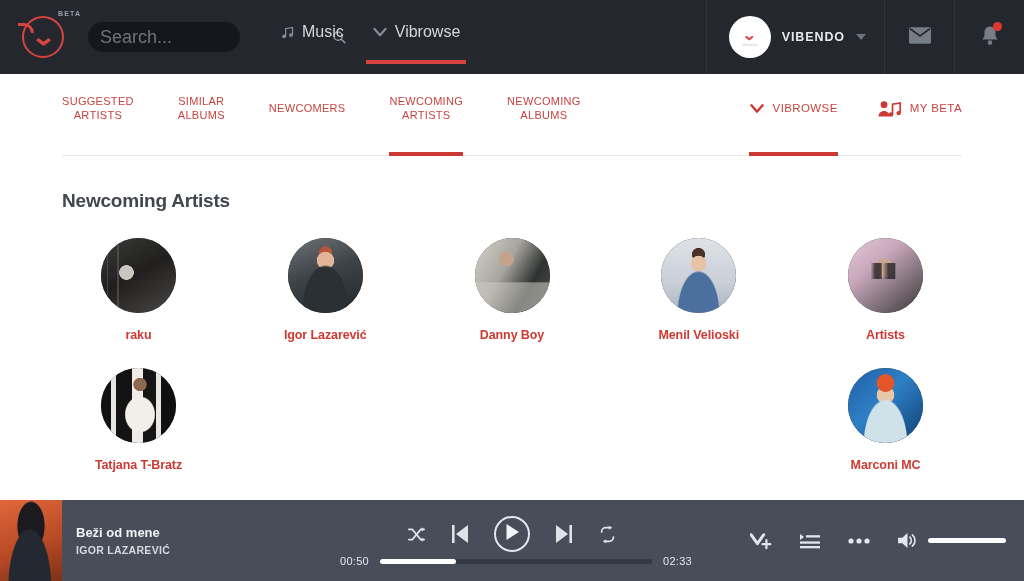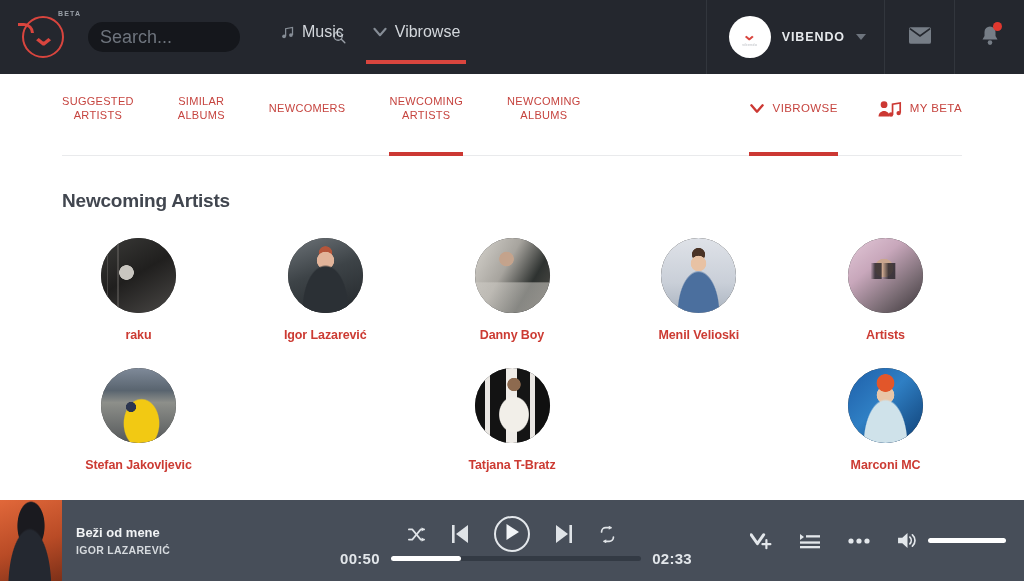--- a/index.html
+++ b/index.html
@@ -186,21 +186,21 @@
     width: 36px; height: 36px; border-radius: 50%;
     border: 2px solid #e3e7eb;
     display: flex; align-items: center; justify-content: center;
     cursor: pointer; pointer-events: auto;
   }
 
   .progress-row {
     position: absolute; left: 340px; bottom: 14px;
     width: 352px; display: flex; align-items: center; gap: 11px;
   }
-  .time { color: #e2e6ea; font-size: 15px; font-weight: bold; letter-spacing: .3px; }
+  .time { color: #e2e6ea; font-size: 11px; font-weight: normal; letter-spacing: .3px; }
   .bar { flex: 1; height: 5px; border-radius: 3px; background: #333a44; position: relative; cursor: pointer; }
   .bar .fill { position: absolute; left: 0; top: 0; bottom: 0; border-radius: 3px; background: #fff; }
 
   .right-ctl {
     position: absolute; right: 18px; top: 0; height: 81px;
     display: flex; align-items: center; gap: 28px;
   }
   .right-ctl .ctl2 { color: #e3e7eb; cursor: pointer; display: flex; align-items: center; }
   .vol-wrap { display: flex; align-items: center; gap: 11px; }
   .vol-bar { width: 78px; height: 5px; border-radius: 3px; background: #333a44; position: relative; cursor: pointer; }
@@ -368,29 +368,20 @@
       <div class="card">
         <div class="avatar">
           <div class="ph" style="background:
             radial-gradient(circle at 48% 40%, #caa68e 0 15%, transparent 16%),
             linear-gradient(140deg,#e3c9d8 0%,#c8a7bb 35%,#7a6c74 70%,#3a3438 100%)"></div>
           <div class="ph" style="background:linear-gradient(90deg,transparent 30%,#262227 36% 44%,transparent 46%,#262227 54% 62%,transparent 64%);opacity:.8;top:33%;bottom:45%"></div>
         </div>
         <div class="card-name">Artists</div>
       </div>
 
-      <div class="card">
-        <div class="avatar">
-          <div class="ph" style="background:
-            linear-gradient(180deg,#7f8a99 0%,#59646f 30%,#8d8f8a 46%,#55585a 100%)"></div>
-          <div class="ph" style="background:radial-gradient(ellipse at 54% 74%, #f2c913 0 30%, transparent 32%)"></div>
-          <div class="ph" style="background:radial-gradient(circle at 40% 52%, #2b3550 0 8%, transparent 9%)"></div>
-        </div>
-        <div class="card-name">Stefan Jakovljevic</div>
-      </div>
 
       <div class="card">
         <div class="avatar">
           <div class="ph" style="background:linear-gradient(90deg,#111 0 14%,#e9e6e2 14% 20%,#131313 20% 42%,#efece8 42% 56%,#151515 56% 74%,#e9e6e2 74% 80%,#101010 80%)"></div>
           <div class="ph" style="background:radial-gradient(ellipse at 52% 62%, #f2efe9 0 26%, transparent 28%)"></div>
           <div class="ph" style="background:radial-gradient(circle at 52% 22%, #8d6a4f 0 9%, transparent 10%)"></div>
         </div>
         <div class="card-name">Tatjana T-Bratz</div>
       </div>
 

